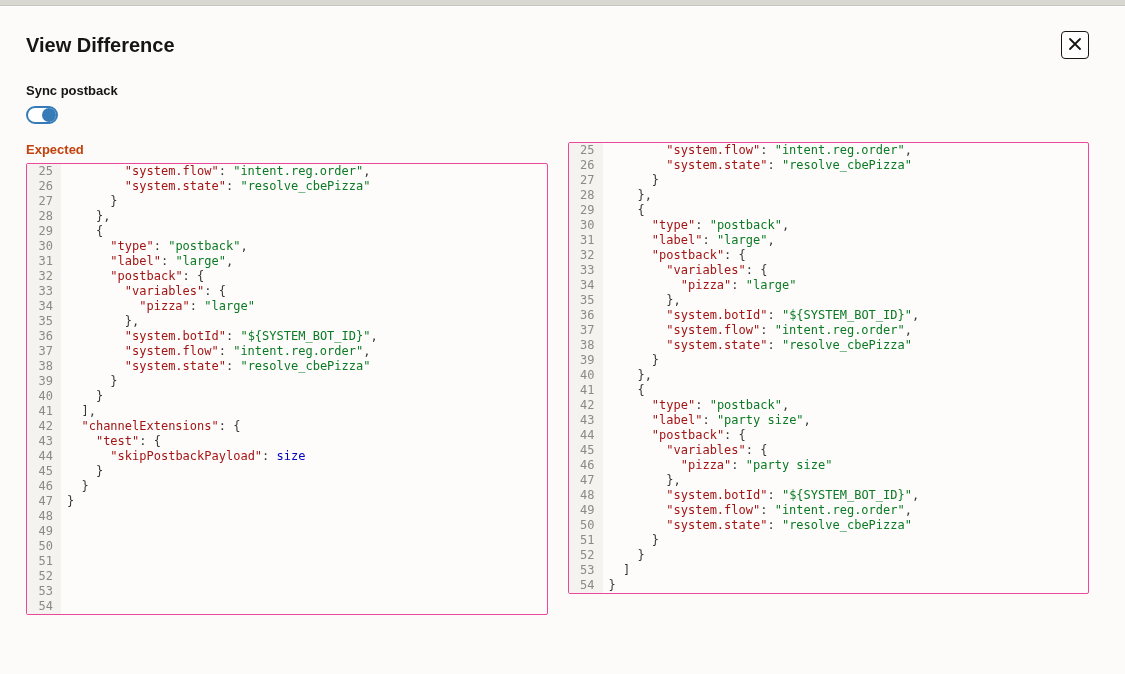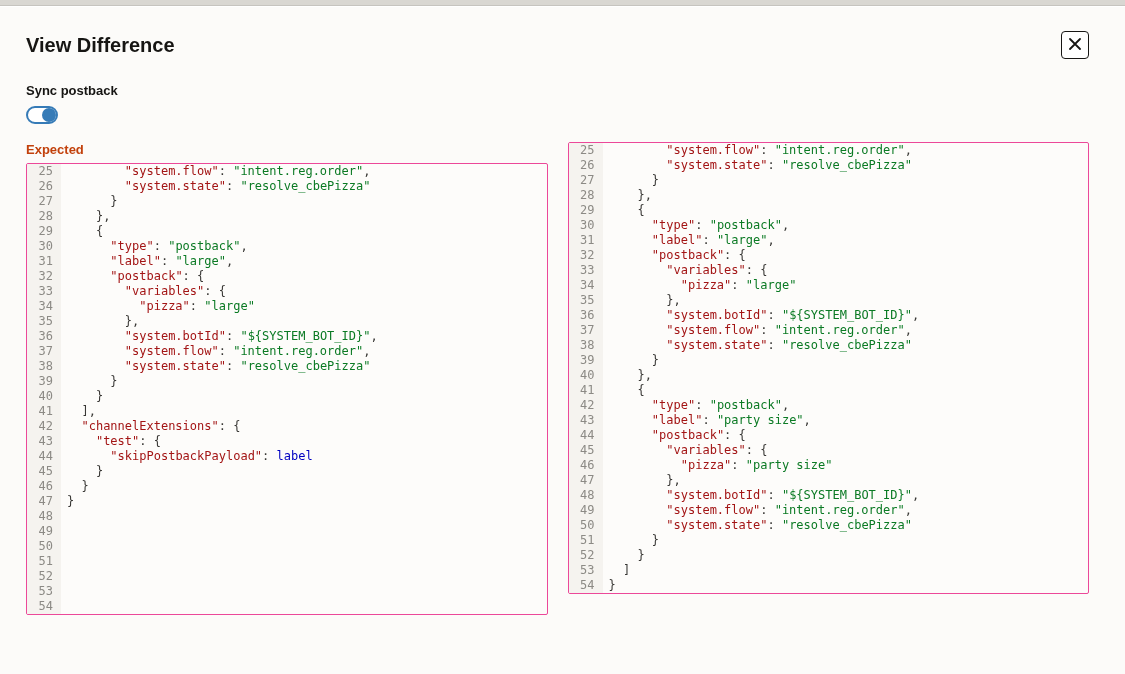--- a/index.html
+++ b/index.html
@@ -234,21 +234,21 @@
             <div class="code-row">
               <div class="gutter">42</div>
               <div class="code-cell">  <span class="k">"channelExtensions"</span><span class="p">: {</span></div>
             </div>
             <div class="code-row">
               <div class="gutter">43</div>
               <div class="code-cell">    <span class="k">"test"</span><span class="p">: {</span></div>
             </div>
             <div class="code-row">
               <div class="gutter">44</div>
-              <div class="code-cell">      <span class="k">"skipPostbackPayload"</span><span class="p">: </span><span class="b">label</span></div>
+              <div class="code-cell">      <span class="k">"skipPostbackPayload"</span><span class="p">: </span><span class="b">size</span></div>
             </div>
             <div class="code-row">
               <div class="gutter">45</div>
               <div class="code-cell">    <span class="p">}</span></div>
             </div>
             <div class="code-row">
               <div class="gutter">46</div>
               <div class="code-cell">  <span class="p">}</span></div>
             </div>
             <div class="code-row">

